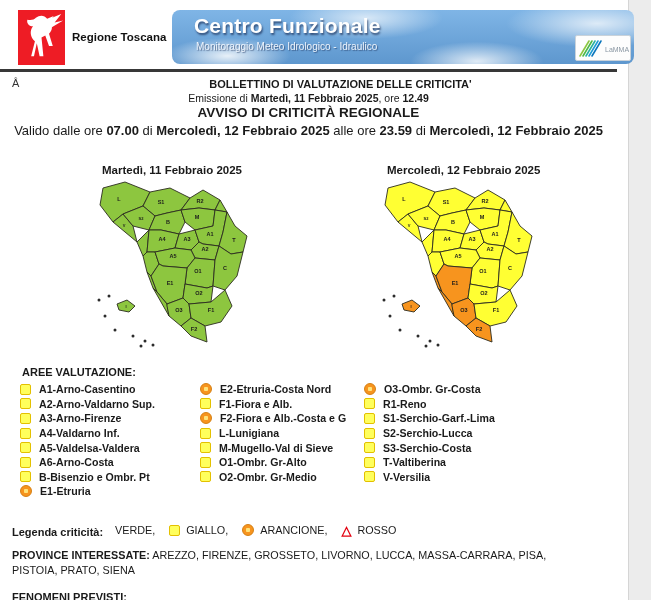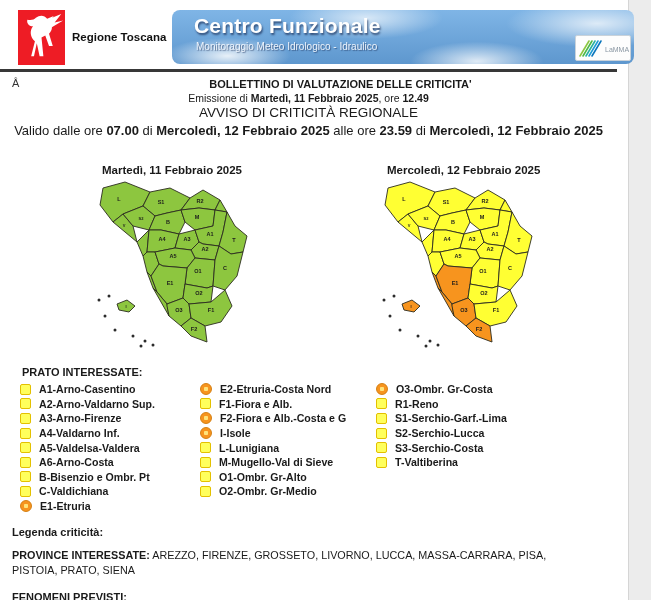--- a/index.html
+++ b/index.html
@@ -24,37 +24,37 @@
     text-shadow:1px 2px 2px rgba(30,50,90,.75);}
   #banner-subtitle{left:24px;top:31px;font-size:10px;color:#eef4fc;text-shadow:1px 1px 1px rgba(30,50,90,.6);}
   #lamma-box{right:3px;bottom:3px;width:54px;height:24px;background:#fdfdfd;border:1px solid #c9d2da;border-radius:2px;}
   #header-rule{left:0;top:69px;width:617px;height:3px;background:#383838;}
 
   
   .center-block{left:0;width:617px;text-align:center;}
   #stray-a{left:12px;top:77px;font-size:11px;color:#333;}
   #bulletin-title{top:78px;font-size:11px;font-weight:700;padding-left:32px;}
   #emission-line{top:92px;font-size:10.5px;}
-  #notice-title{top:105px;font-size:13.5px;font-weight:400;}
+  #notice-title{top:105px;font-size:13.5px;font-weight:700;}
   #validity-line{top:123px;font-size:13px;}
   .b{font-weight:700;}
 
   
   .map-title{font-size:11.5px;font-weight:700;}
   #map-title-tue{left:102px;top:164px;}
   #map-title-wed{left:387px;top:164px;}
   #map-tue{left:95px;top:180px;}
   #map-wed{left:380px;top:180px;}
 
   
   #areas-heading{left:22px;top:366px;font-size:11px;font-weight:700;}
   .area-col{top:382px;display:flex;flex-direction:column;}
   #area-col-0{left:20px;}
   #area-col-1{left:200px;}
-  #area-col-2{left:376px;}
+  #area-col-2{left:364px;}
   .area-item{display:flex;align-items:center;height:14.6px;gap:8px;}
   .area-item span.lbl{font-size:10.6px;font-weight:700;white-space:nowrap;}
 
   .ic-giallo{width:9px;height:9px;flex:0 0 9px;background:#ffff5c;border:1px solid #e3c000;border-radius:2px;display:inline-block;}
   .ic-arancione{width:10px;height:10px;flex:0 0 10px;border-radius:50%;border:1px solid #d57e0f;display:inline-block;
     background:radial-gradient(circle,#ffe37a 0 2.1px,#f7941e 2.2px);}
   .ic-rosso{color:#e3000f;font-weight:700;font-size:13px;line-height:11px;display:inline-block;}
 
   
   #legend-label{left:12px;top:526px;font-size:11px;font-weight:700;}
@@ -221,21 +221,21 @@
         <text x="103" y="93" text-anchor="middle" font-size="5.5" font-weight="700" fill="#1c1c1c" font-family="Liberation Sans, sans-serif">O1</text>
         <text x="130" y="90" text-anchor="middle" font-size="5.5" font-weight="700" fill="#1c1c1c" font-family="Liberation Sans, sans-serif">C</text>
         <text x="75" y="105" text-anchor="middle" font-size="5.5" font-weight="700" fill="#1c1c1c" font-family="Liberation Sans, sans-serif">E1</text>
         <text x="104" y="115" text-anchor="middle" font-size="5.5" font-weight="700" fill="#1c1c1c" font-family="Liberation Sans, sans-serif">O2</text>
         <text x="84" y="132" text-anchor="middle" font-size="5.5" font-weight="700" fill="#1c1c1c" font-family="Liberation Sans, sans-serif">O3</text>
         <text x="116" y="132" text-anchor="middle" font-size="5.5" font-weight="700" fill="#1c1c1c" font-family="Liberation Sans, sans-serif">F1</text>
         <text x="99" y="151" text-anchor="middle" font-size="5.5" font-weight="700" fill="#1c1c1c" font-family="Liberation Sans, sans-serif">F2</text>
         <text x="31" y="128" text-anchor="middle" font-size="4" font-weight="700" fill="#1c1c1c" font-family="Liberation Sans, sans-serif">I</text>
       </svg></div>
 
-  <div id="areas-heading" class="abs">PRATO INTERESSATE:</div>
+  <div id="areas-heading" class="abs">AREE VALUTAZIONE:</div>
   <div id="area-col-0" class="abs area-col">
       <div class="area-item">
         <span class="ic-giallo"></span>
         <span class="lbl">A1-Arno-Casentino</span>
       </div>
       <div class="area-item">
         <span class="ic-giallo"></span>
         <span class="lbl">A2-Arno-Valdarno Sup.</span>
       </div>
       <div class="area-item">
@@ -252,46 +252,38 @@
       </div>
       <div class="area-item">
         <span class="ic-giallo"></span>
         <span class="lbl">A6-Arno-Costa</span>
       </div>
       <div class="area-item">
         <span class="ic-giallo"></span>
         <span class="lbl">B-Bisenzio e Ombr. Pt</span>
       </div>
       <div class="area-item">
-        <span class="ic-giallo"></span>
-        <span class="lbl">C-Valdichiana</span>
-      </div>
-      <div class="area-item">
         <span class="ic-arancione"></span>
         <span class="lbl">E1-Etruria</span>
       </div>
     </div>
   <div id="area-col-1" class="abs area-col">
       <div class="area-item">
         <span class="ic-arancione"></span>
         <span class="lbl">E2-Etruria-Costa Nord</span>
       </div>
       <div class="area-item">
         <span class="ic-giallo"></span>
         <span class="lbl">F1-Fiora e Alb.</span>
       </div>
       <div class="area-item">
         <span class="ic-arancione"></span>
         <span class="lbl">F2-Fiora e Alb.-Costa e G</span>
       </div>
       <div class="area-item">
-        <span class="ic-arancione"></span>
-        <span class="lbl">I-Isole</span>
-      </div>
-      <div class="area-item">
         <span class="ic-giallo"></span>
         <span class="lbl">L-Lunigiana</span>
       </div>
       <div class="area-item">
         <span class="ic-giallo"></span>
         <span class="lbl">M-Mugello-Val di Sieve</span>
       </div>
       <div class="area-item">
         <span class="ic-giallo"></span>
         <span class="lbl">O1-Ombr. Gr-Alto</span>
@@ -319,23 +311,44 @@
         <span class="lbl">S2-Serchio-Lucca</span>
       </div>
       <div class="area-item">
         <span class="ic-giallo"></span>
         <span class="lbl">S3-Serchio-Costa</span>
       </div>
       <div class="area-item">
         <span class="ic-giallo"></span>
         <span class="lbl">T-Valtiberina</span>
       </div>
+      <div class="area-item">
+        <span class="ic-giallo"></span>
+        <span class="lbl">V-Versilia</span>
+      </div>
     </div>
 
   <div id="legend-label" class="abs">Legenda criticità:</div>
+  <div id="legend-items" class="abs">
+      <span class="legend-item">
+        <span class="lbl">VERDE,</span>
+      </span>
+      <span class="legend-item">
+        <span class="ic-giallo"></span>
+        <span class="lbl">GIALLO,</span>
+      </span>
+      <span class="legend-item">
+        <span class="ic-arancione"></span>
+        <span class="lbl">ARANCIONE,</span>
+      </span>
+      <span class="legend-item">
+        <span class="ic-rosso">△</span>
+        <span class="lbl">ROSSO</span>
+      </span>
+    </div>
 
   <div id="provinces" class="abs">
     <span class="lbl">PROVINCE INTERESSATE:</span><span> AREZZO, FIRENZE, GROSSETO, LIVORNO, LUCCA, MASSA-CARRARA, PISA, PISTOIA, PRATO, SIENA</span>
   </div>
 
   <div id="fenomeni" class="abs">FENOMENI PREVISTI:</div>
 
 </div>
 
 </body></html>

